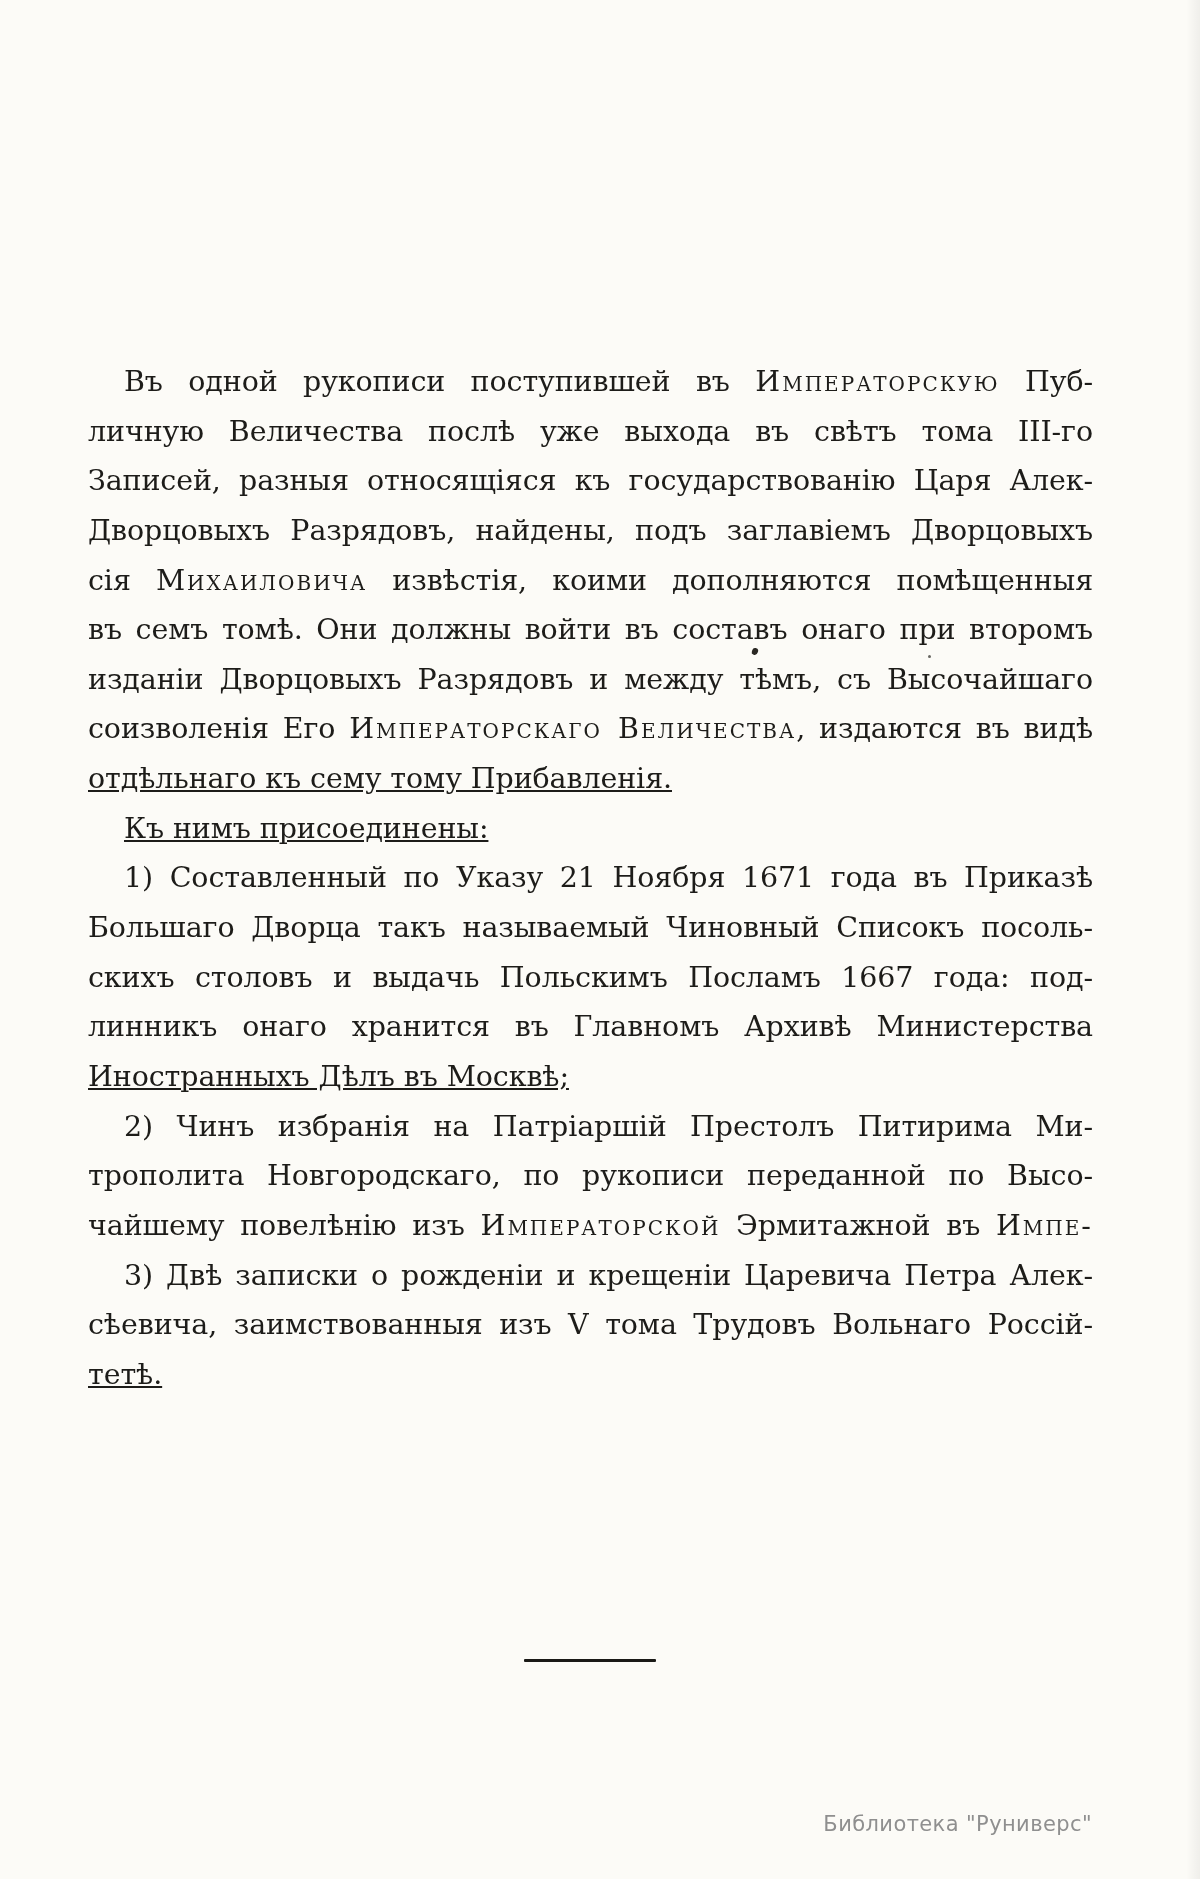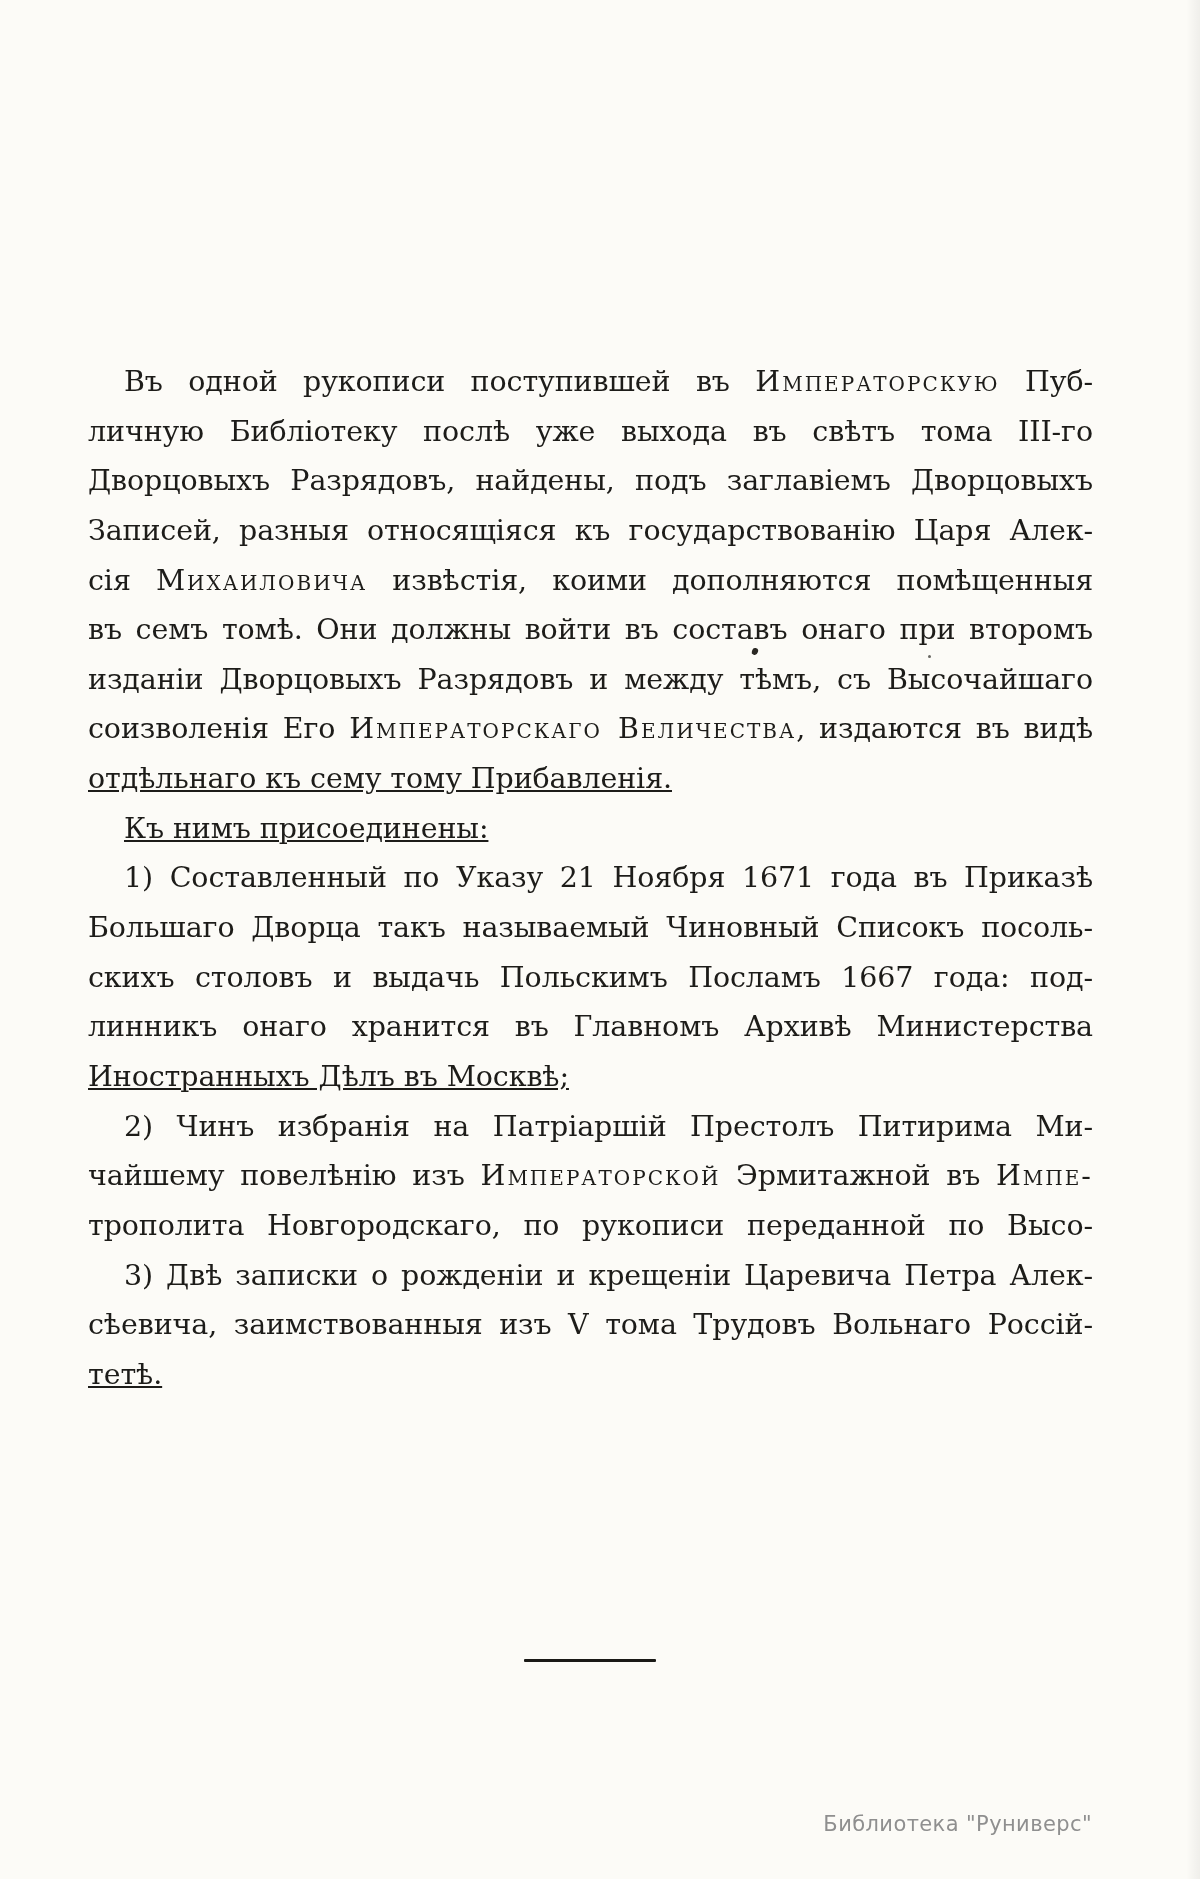--- a/index.html
+++ b/index.html
@@ -90,37 +90,37 @@
     color: #8f8f8f;
     letter-spacing: 0.4px;
   }
 </style>
 </head>
 <body>
 
 <div class="page">
   <div class="text-block" id="text-block">
       <div class="line indent"><span>Въ одной рукописи поступившей въ </span><span class="sc">Императорскую</span><span> Пуб-</span></div>
-      <div class="line"><span>личную Библіотеку послѣ уже выхода въ свѣтъ тома III-го</span></div>
+      <div class="line"><span>личную Величества послѣ уже выхода въ свѣтъ тома III-го</span></div>
+      <div class="line"><span>Записей, разныя относящіяся къ государствованію Царя Алек-</span></div>
       <div class="line"><span>Дворцовыхъ Разрядовъ, найдены, подъ заглавіемъ Дворцовыхъ</span></div>
-      <div class="line"><span>Записей, разныя относящіяся къ государствованію Царя Алек-</span></div>
       <div class="line"><span>сія </span><span class="sc">Михаиловича</span><span> извѣстія, коими дополняются помѣщенныя</span></div>
       <div class="line"><span>въ семъ томѣ. Они должны войти въ составъ онаго при второмъ</span></div>
       <div class="line"><span>изданіи Дворцовыхъ Разрядовъ и между тѣмъ, съ Высочайшаго</span></div>
       <div class="line"><span>соизволенія Его </span><span class="sc">Императорскаго Величества</span><span>,  издаются въ видѣ</span></div>
       <div class="line last"><span>отдѣльнаго къ сему тому Прибавленія.</span></div>
       <div class="line indent last"><span>Къ нимъ присоединены:</span></div>
       <div class="line indent"><span>1) Составленный по Указу 21 Ноября 1671 года въ Приказѣ</span></div>
       <div class="line"><span>Большаго Дворца такъ называемый Чиновный Списокъ посоль-</span></div>
       <div class="line"><span>скихъ столовъ и выдачь Польскимъ Посламъ 1667 года: под-</span></div>
       <div class="line"><span>линникъ онаго хранится въ Главномъ Архивѣ Министерства</span></div>
       <div class="line last"><span>Иностранныхъ Дѣлъ въ Москвѣ;</span></div>
       <div class="line indent"><span>2) Чинъ избранія на Патріаршій Престолъ Питирима Ми-</span></div>
+      <div class="line"><span>трополита Новгородскаго, по рукописи переданной по Высо-</span></div>
       <div class="line"><span>чайшему повелѣнію изъ </span><span class="sc">Императорской</span><span> Эрмитажной въ </span><span class="sc">Импе-</span></div>
-      <div class="line"><span>трополита Новгородскаго, по рукописи переданной по Высо-</span></div>
       <div class="line indent"><span>3) Двѣ записки о рожденіи и крещеніи Царевича Петра Алек-</span></div>
       <div class="line"><span>сѣевича, заимствованныя изъ V тома Трудовъ Вольнаго Россій-</span></div>
       <div class="line last"><span>тетѣ.</span></div>
     </div>
   <div class="ink-speck"></div>
   <div class="ink-speck-small"></div>
   <div class="divider"></div>
   <div class="watermark">Библиотека "Руниверс"</div>
 </div>
 

